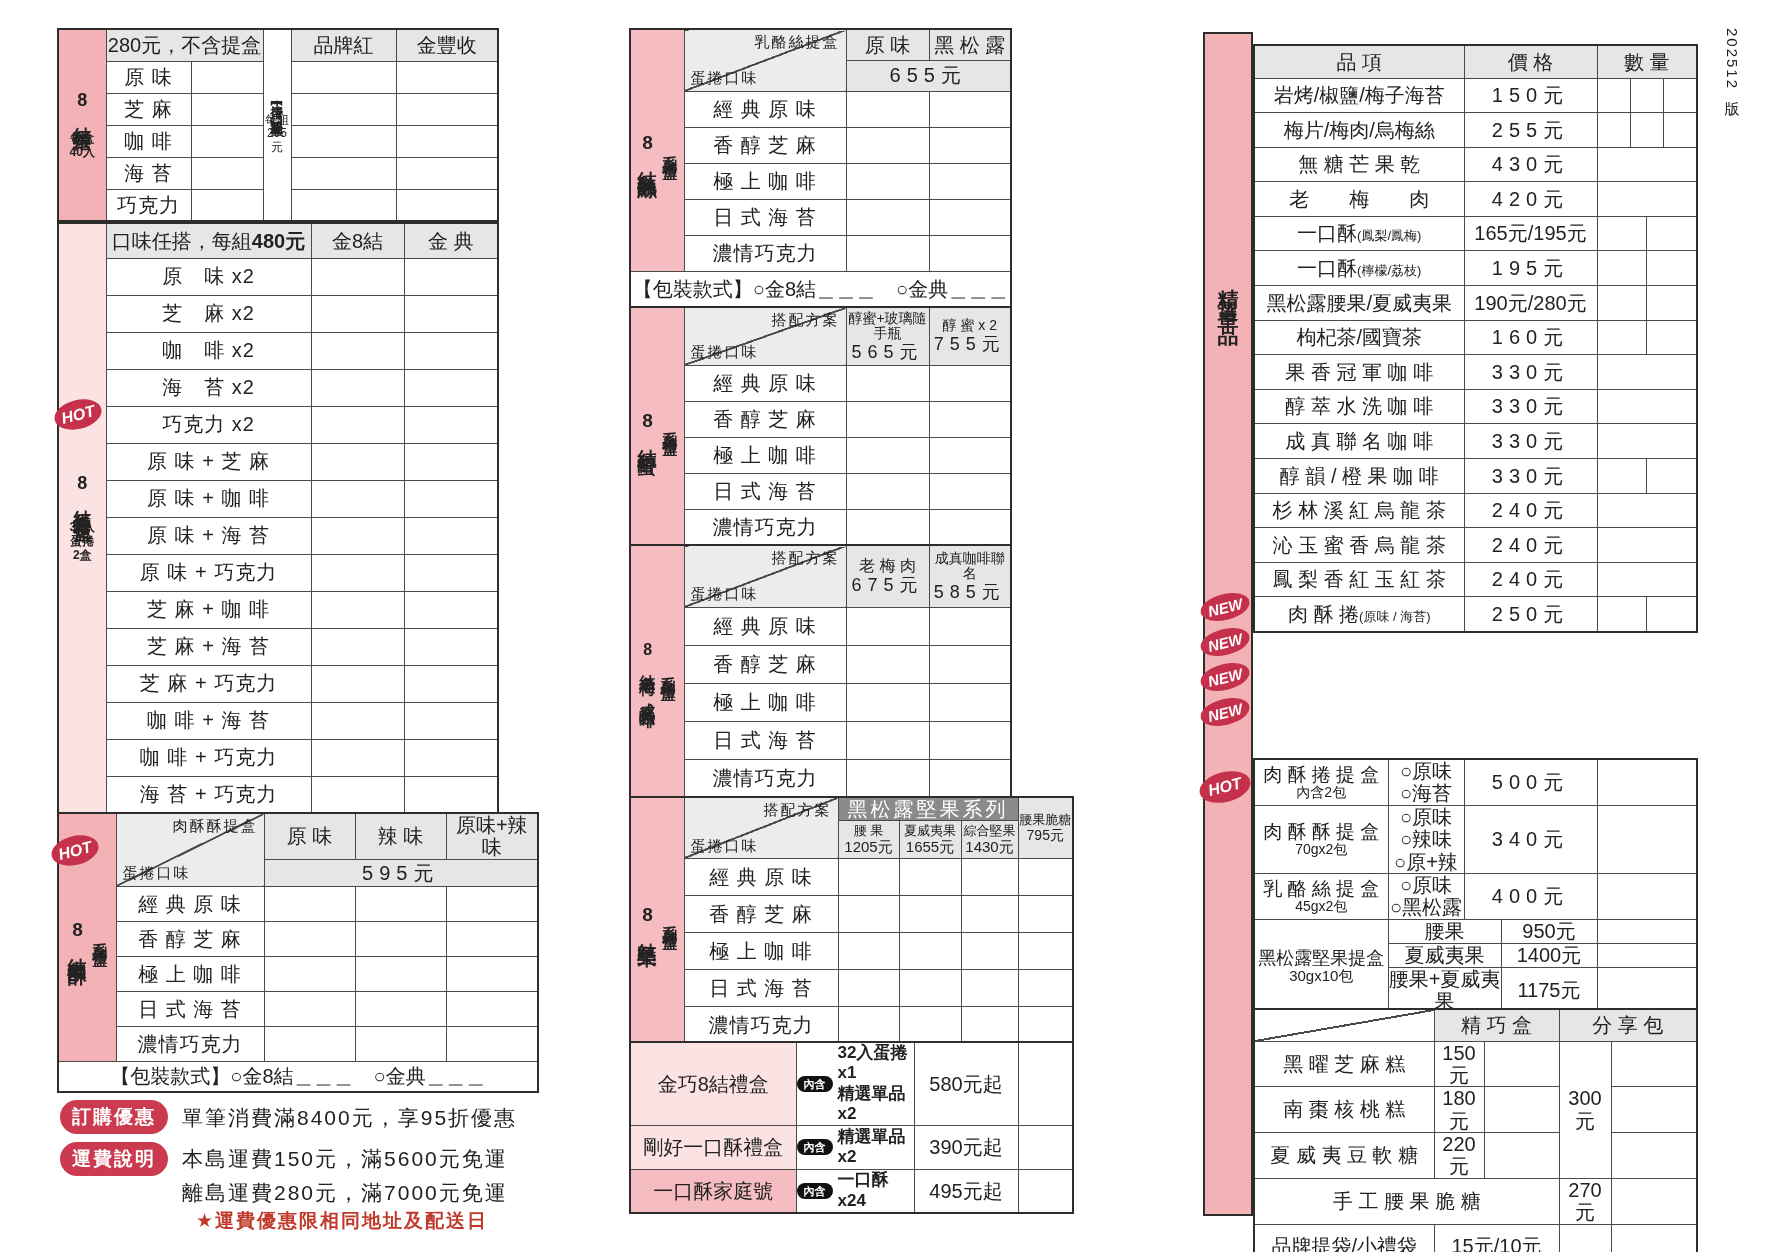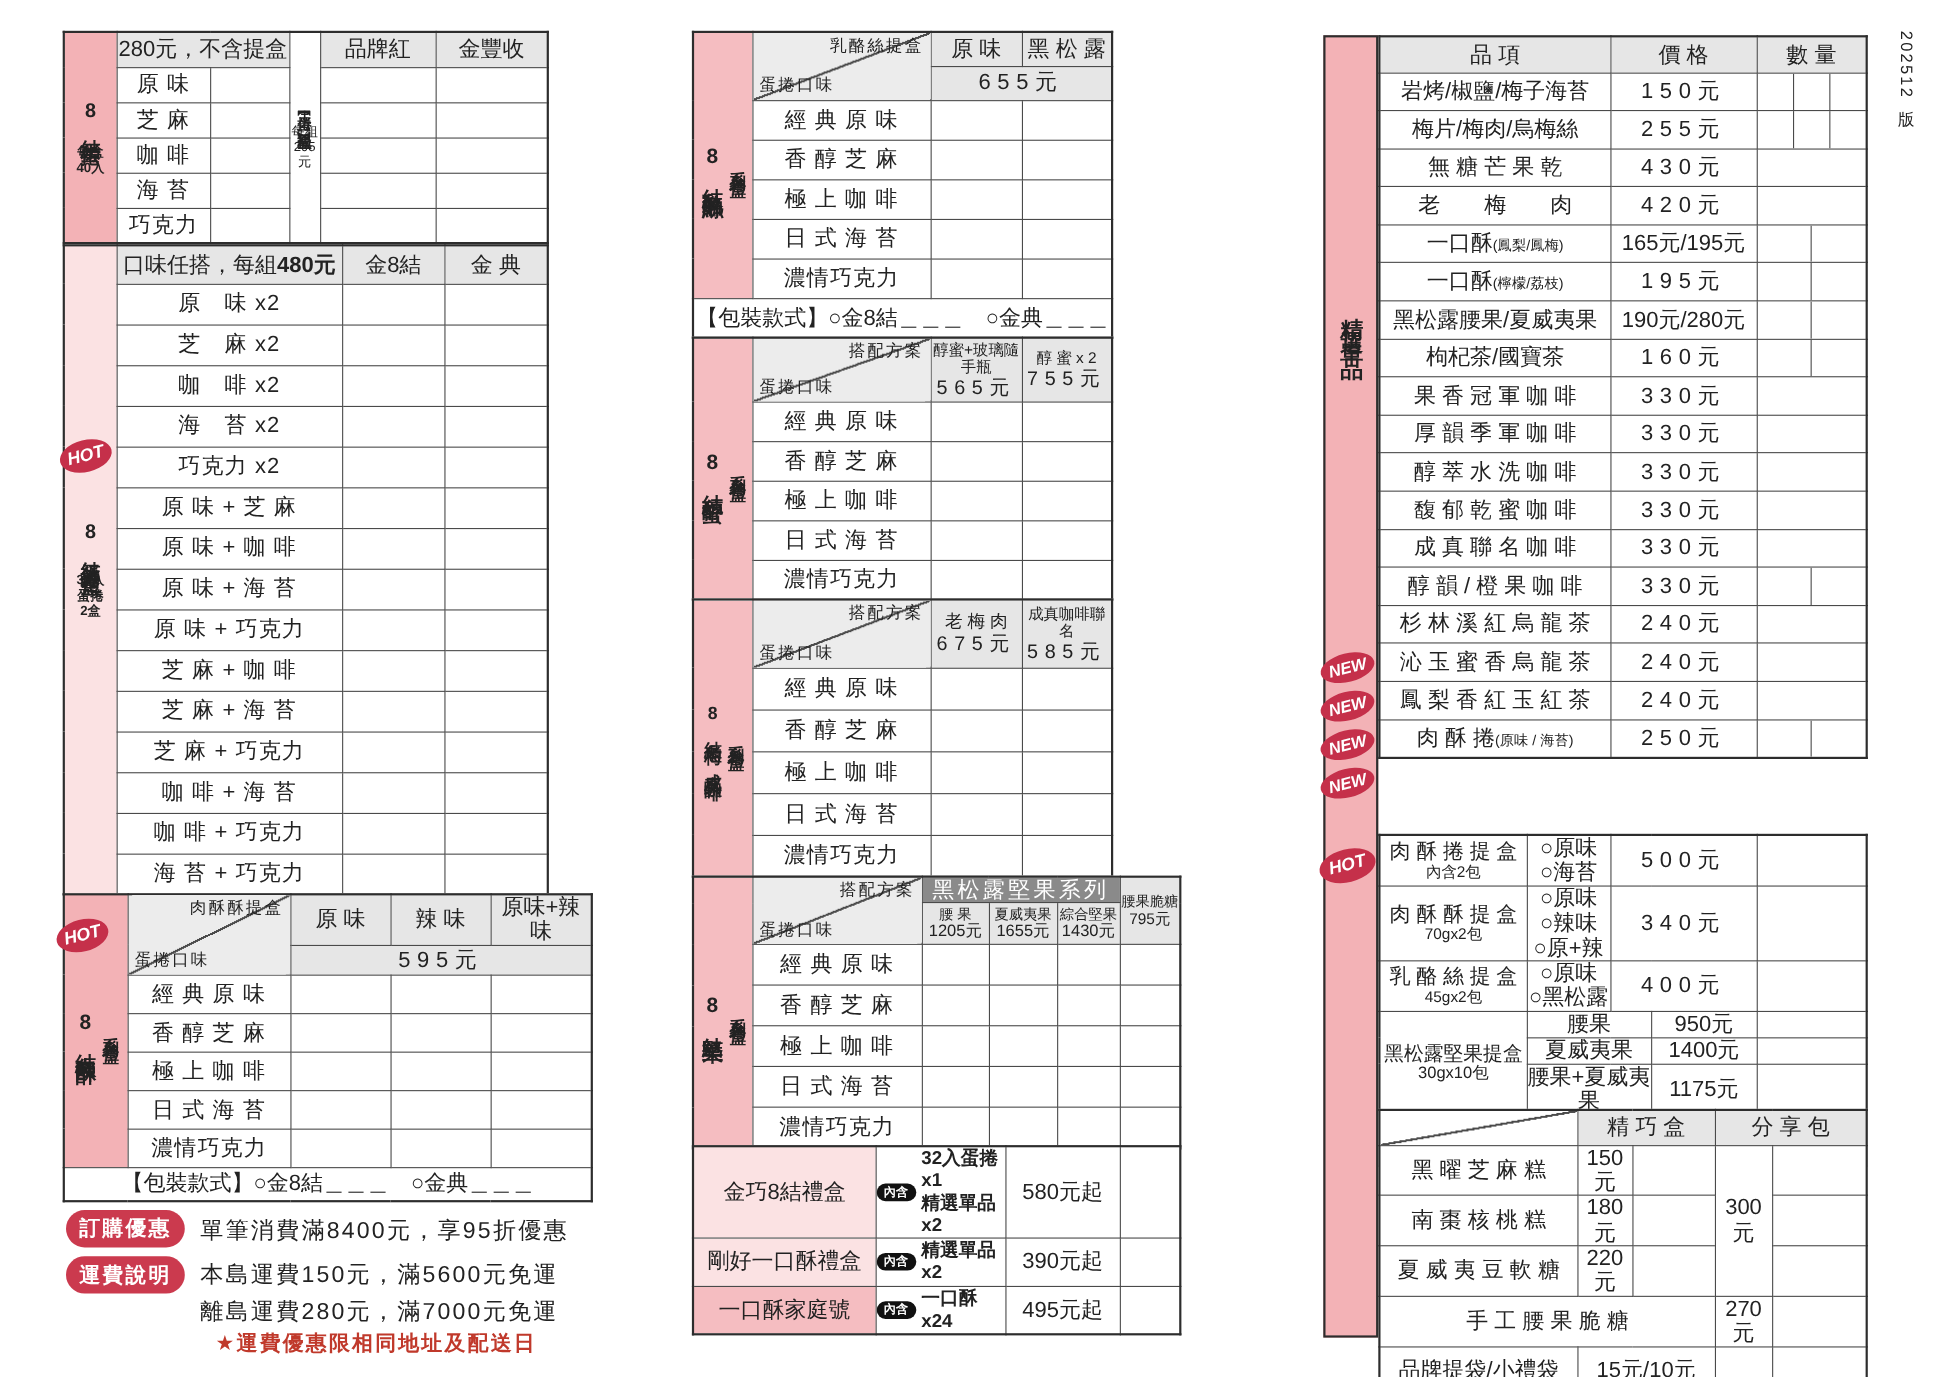--- a/index.html
+++ b/index.html
@@ -590,21 +590,21 @@
       <td class="t21">495元起</td>
       <td></td>
     </tr>
   </tbody>
     </table>
 
   <div class="rsidebar" style="left:1203px;top:32px;width:50px;height:1184px">
     <span class="sideV">精選單品</span>
   </div>
 
-  <table class="tbl" style="left:1253px;top:32px;width:443px">
+  <table class="tbl" style="left:1253px;top:44px;width:443px">
     <colgroup>
         <col style="width:210px">
         <col style="width:133px">
         <col style="width:100px">
       </colgroup>
     <tbody>
         <tr style="height:33px">
       <td class="hd t19">品 項</td>
       <td class="hd t19">價 格</td>
       <td class="hd t19">數 量</td>
@@ -680,31 +680,21 @@
               <div></div>
             </div>
           </td>
         </tr>
     <tr style="height:34.6px">
           <td class="t19"><span>果 香 冠 軍 咖 啡</span></td>
           <td class="price t20">330元</td>
           <td></td>
         </tr>
     <tr style="height:34.6px">
-          <td class="t19"><span>厚 韻 季 軍 咖 啡</span></td>
-          <td class="price t20">330元</td>
-          <td></td>
-        </tr>
-    <tr style="height:34.6px">
           <td class="t19"><span>醇 萃 水 洗 咖 啡</span></td>
-          <td class="price t20">330元</td>
-          <td></td>
-        </tr>
-    <tr style="height:34.6px">
-          <td class="t19"><span>馥 郁 乾 蜜 咖 啡</span></td>
           <td class="price t20">330元</td>
           <td></td>
         </tr>
     <tr style="height:34.6px">
           <td class="t19"><span>成 真 聯 名 咖 啡</span></td>
           <td class="price t20">330元</td>
           <td></td>
         </tr>
     <tr style="height:34.6px">
           <td class="t19"><span>醇 韻 / 橙 果 咖 啡</span></td>

